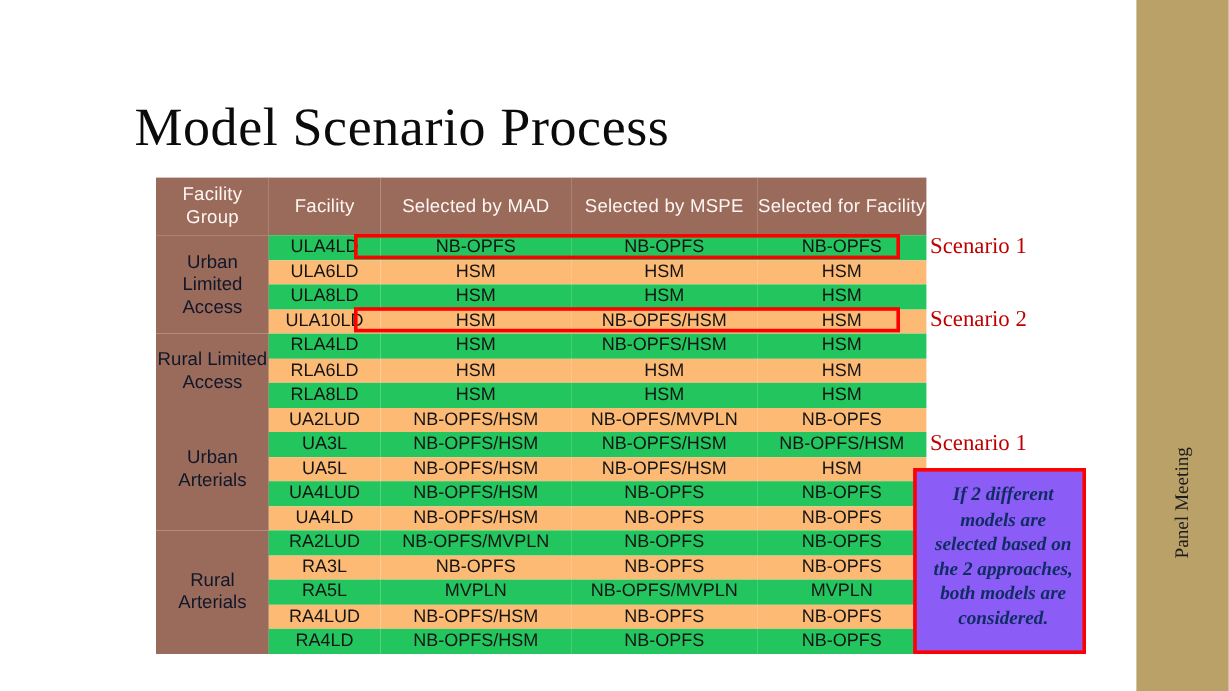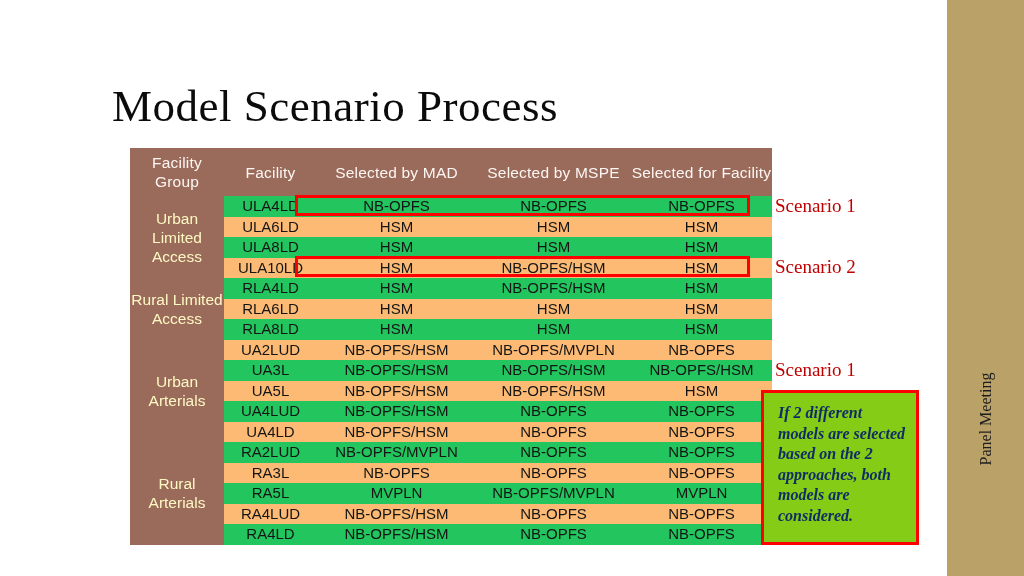--- a/index.html
+++ b/index.html
@@ -61,21 +61,21 @@
     font-size: 15.5px;
     line-height: 19px;
     height: 48px;
     border-right: 1.5px solid #e6d9d2;
     letter-spacing: 0.2px;
   }
   thead th:last-child { border-right: 0; }
 
   td.group-cell {
     background: #9a6a5b;
-    color: #fef9c3;
+    color: #0f172a;
     font-weight: bold;
     font-size: 15.5px;
     line-height: 19px;
     border-right: 1.5px solid #e6d9d2;
     border-bottom: 1.5px solid #e6d9d2;
   }
   tbody tr td.data-cell {
     font-size: 15px;
     line-height: 20.5px;
     height: 20.5px;
@@ -112,26 +112,27 @@
   }
   #scenario-1-label { top: 195px; }
   #scenario-2-label { top: 256px; }
   #scenario-3-label { top: 359px; }
 
   
   #note-box {
     position: absolute;
     left: 761px;
     top: 390px;
-    width: 158px;
+    width: 144px;
     height: 155px;
     border: 3px solid #ff0000;
-    background: #84cc16;
+    background: #8b5cf6;
     box-sizing: border-box;
     padding: 10px 8px 8px 14px;
+    text-align: center;
   }
   #note-text {
     font-family: "Liberation Serif", "DejaVu Serif", serif;
     font-weight: bold;
     font-style: italic;
     font-size: 16px;
     line-height: 20.5px;
     color: #0f2d64;
   }
 

